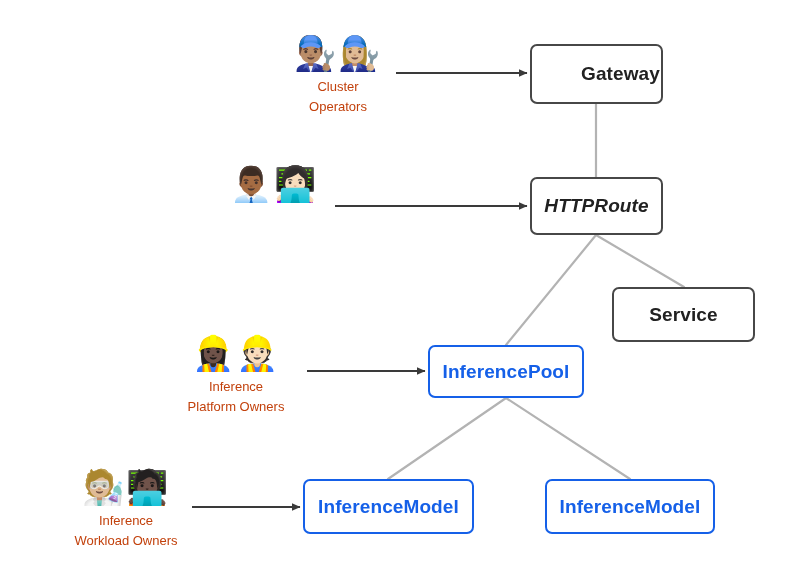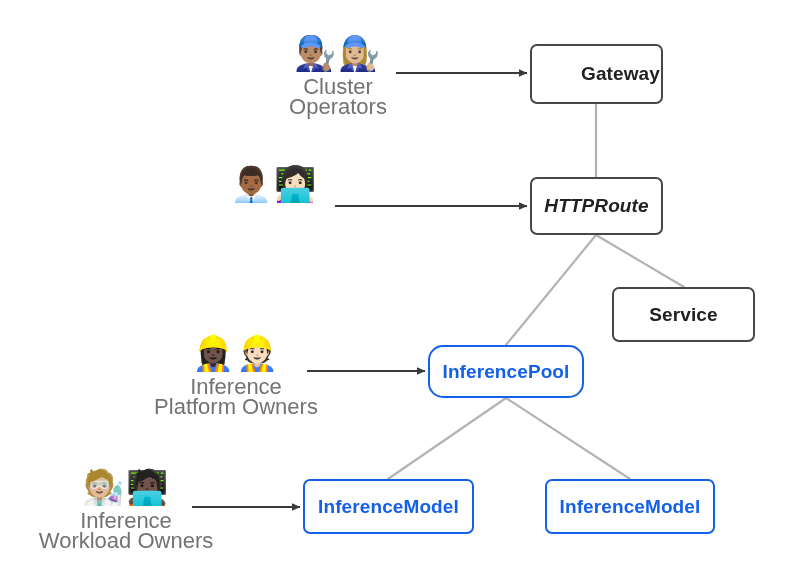--- a/index.html
+++ b/index.html
@@ -59,22 +59,22 @@
     font-size: 34px;
     line-height: 42px;
     letter-spacing: 1px;
     height: 44px;
     white-space: nowrap;
     font-family: "DejaVu Sans", sans-serif;
   }
   .actor .caption {
     margin-top: 1px;
     text-align: center;
-    color: #737373;
-    font-size: 22px;
+    color: #c2410c;
+    font-size: 13px;
     line-height: 20px;
     white-space: pre-line;
   }
 </style>
 </head>
 <body>
 
 <div id="canvas">
 
   <svg id="edges" viewBox="0 0 800 572" xmlns="http://www.w3.org/2000/svg">
@@ -121,19 +121,19 @@
     <div class="caption">Inference
 Workload Owners</div>
   </div>
 
   <div class="node core" style="left:530px; top:44px; width:133px; height:60px;padding-left:48px;">Gateway</div>
 
   <div class="node core" style="left:530px; top:177px; width:133px; height:58px;font-style:italic;">HTTPRoute</div>
 
   <div class="node core" style="left:612px; top:287px; width:143px; height:55px;">Service</div>
 
-  <div class="node infer" style="left:428px; top:345px; width:156px; height:53px;border-radius:15px;">InferencePool</div>
+  <div class="node infer" style="left:428px; top:345px; width:156px; height:53px;">InferencePool</div>
 
   <div class="node infer" style="left:303px; top:479px; width:171px; height:55px;">InferenceModel</div>
 
   <div class="node infer" style="left:545px; top:479px; width:170px; height:55px;">InferenceModel</div>
 
 </div>
 
 </body></html>

